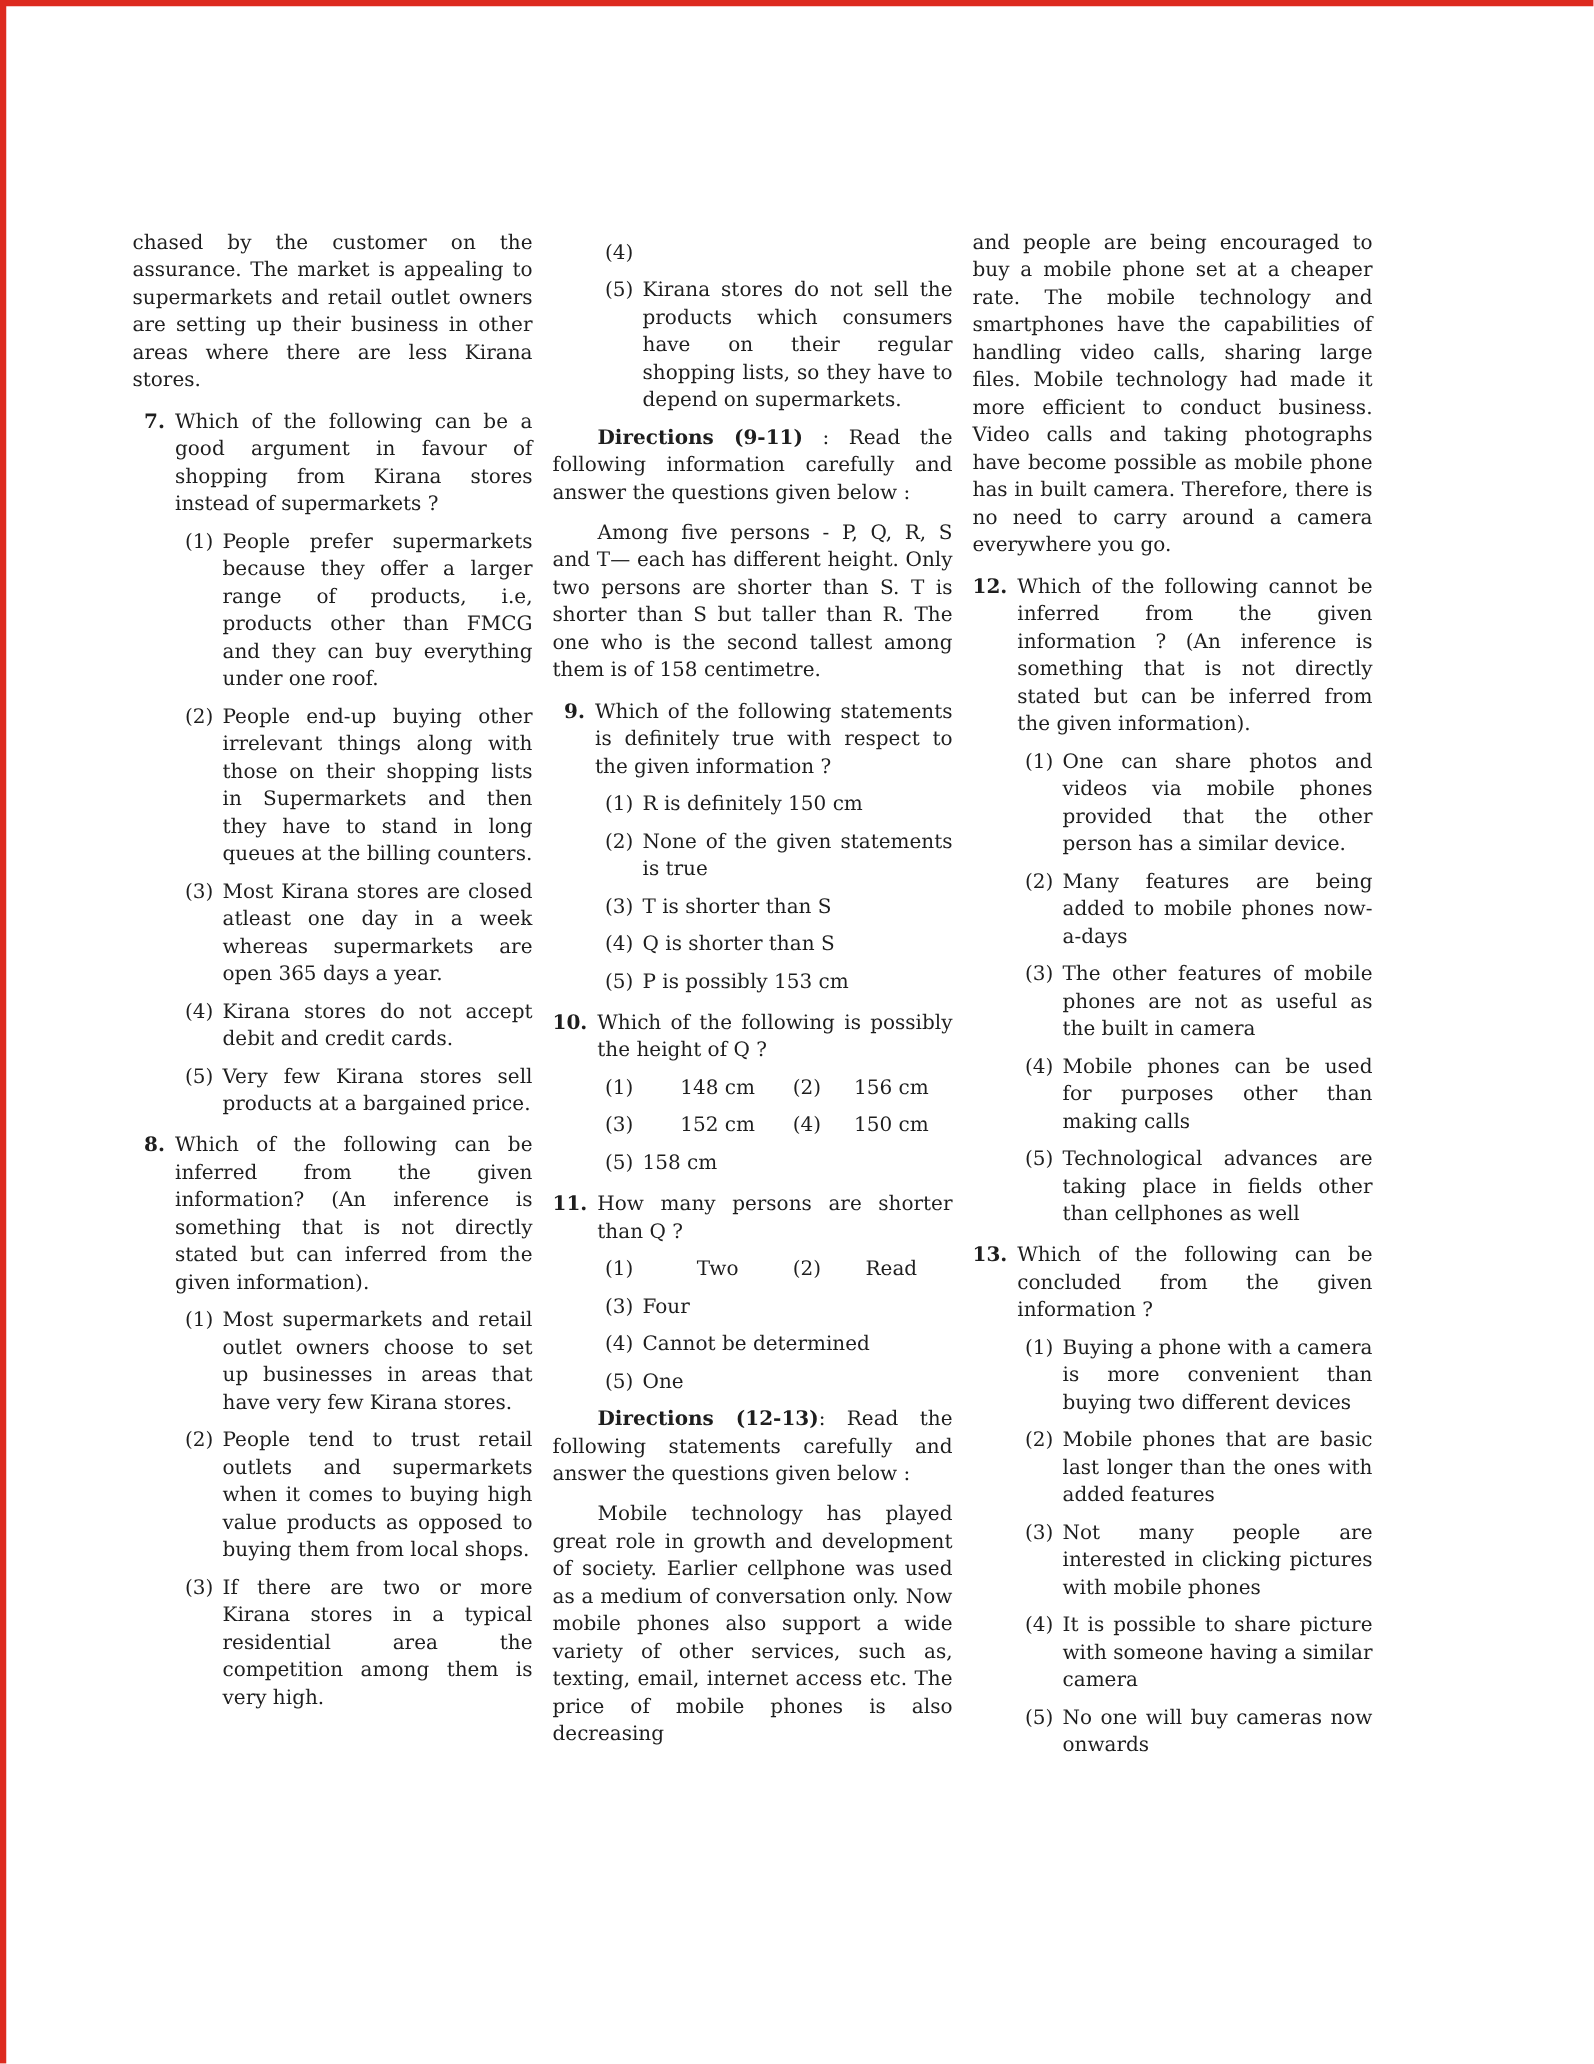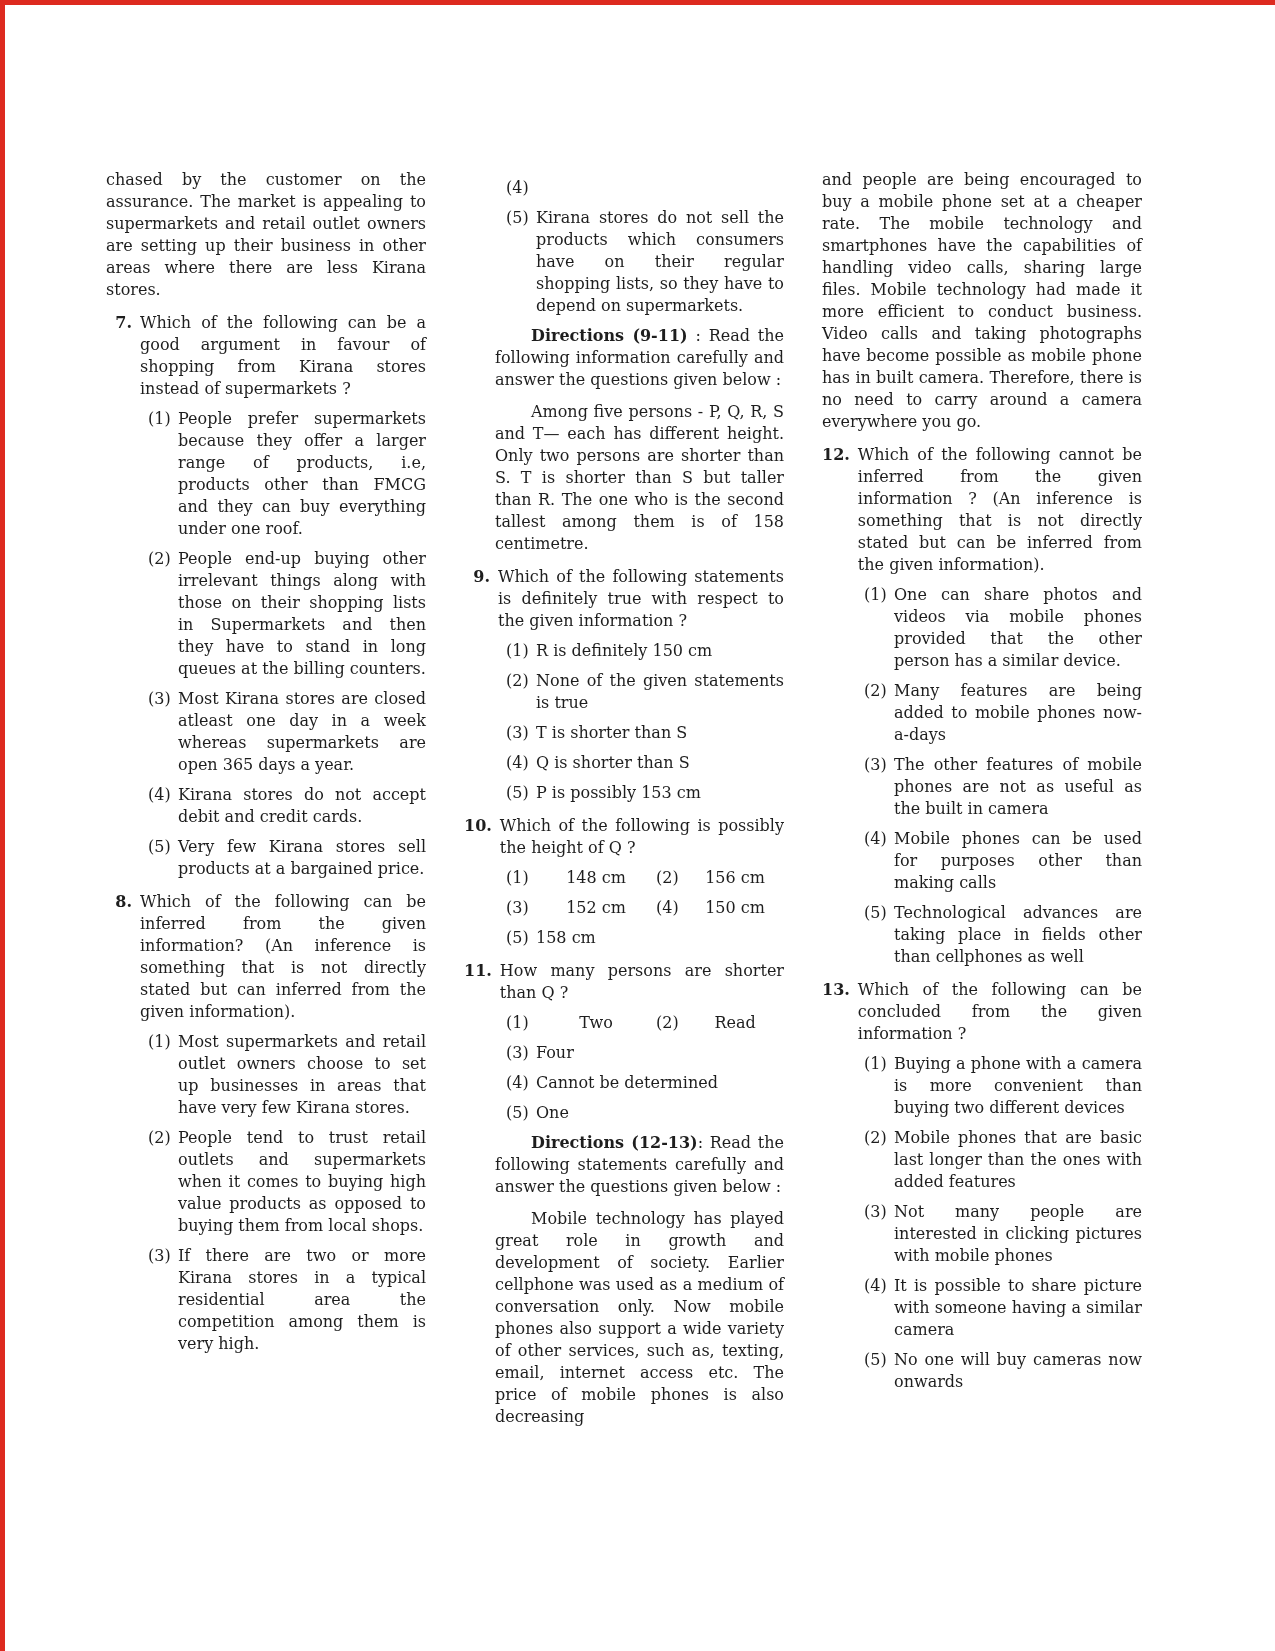--- a/index.html
+++ b/index.html
@@ -7,26 +7,26 @@
     position:relative;
     width:1275px;height:1651px;
     background:#ffffff;
     overflow:hidden;
     font-family:"DejaVu Serif", serif;
     font-size:16px;line-height:22px;color:#1e1e1e;
   }
   .edge-top{position:absolute;top:0;left:0;width:100%;height:5px;}
   .edge-left{position:absolute;top:0;left:0;width:5px;height:100%;}
   .content{
-    position:absolute;left:106px;top:169px;width:1006px;
-    display:flex;gap:38px;
+    position:absolute;left:106px;top:183px;width:1006px;
+    display:flex;gap:16px;
   }
   .col{flex:0 0 320px;width:320px;}
   .para{margin:0 0 10px 0;text-align:justify;}
-  .para.indent{text-indent:36px;margin-left:31px;}
+  .para.indent{text-indent:36px;}
   .q{display:flex;margin:11px 0 8px 0;}
   .qnum{flex:0 0 34px;text-align:right;padding-right:8px;font-weight:bold;box-sizing:border-box;}
   .qtext{flex:1;text-align:justify;}
   .opt{display:flex;margin:8px 0 8px 42px;}
   .onum{flex:0 0 30px;}
   .otext{flex:1;text-align:justify;}
   .opt2{display:flex;margin:8px 0 8px 42px;}
   .opt2 .o-a{flex:0 0 54%;display:flex;}
   .opt2 .o-b{flex:1;display:flex;}
   .opt2 .onum{flex:0 0 30px;}

